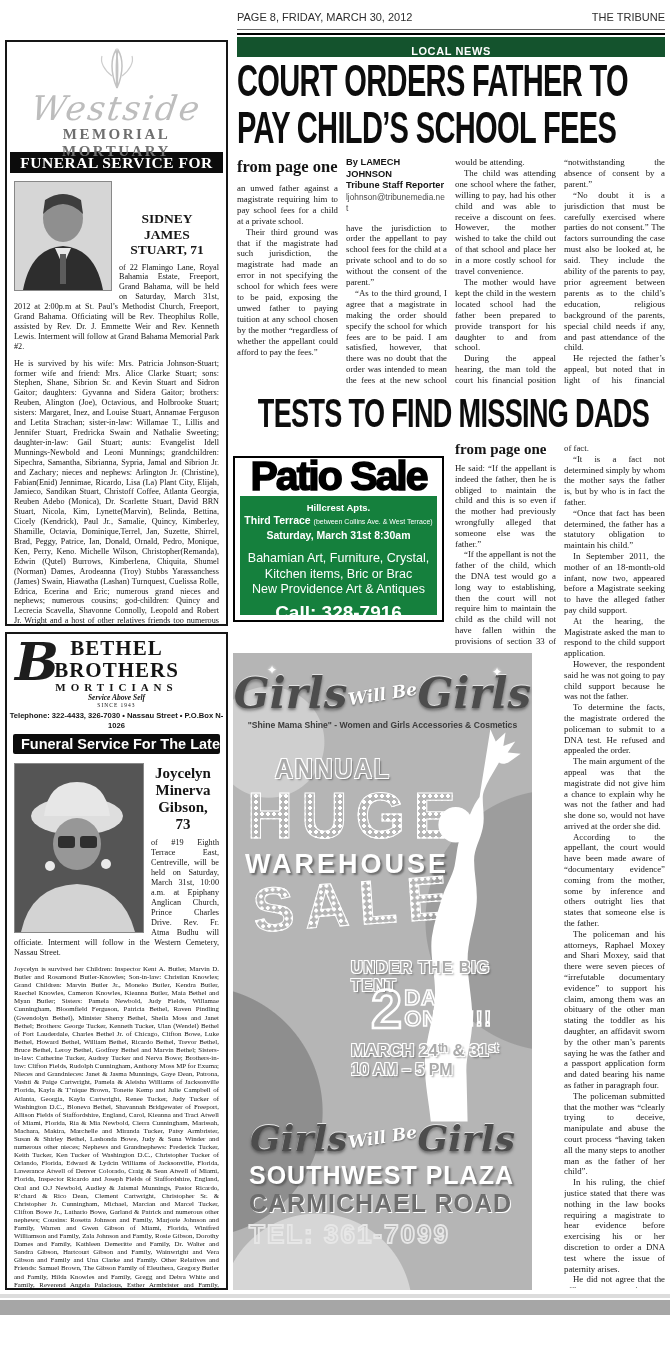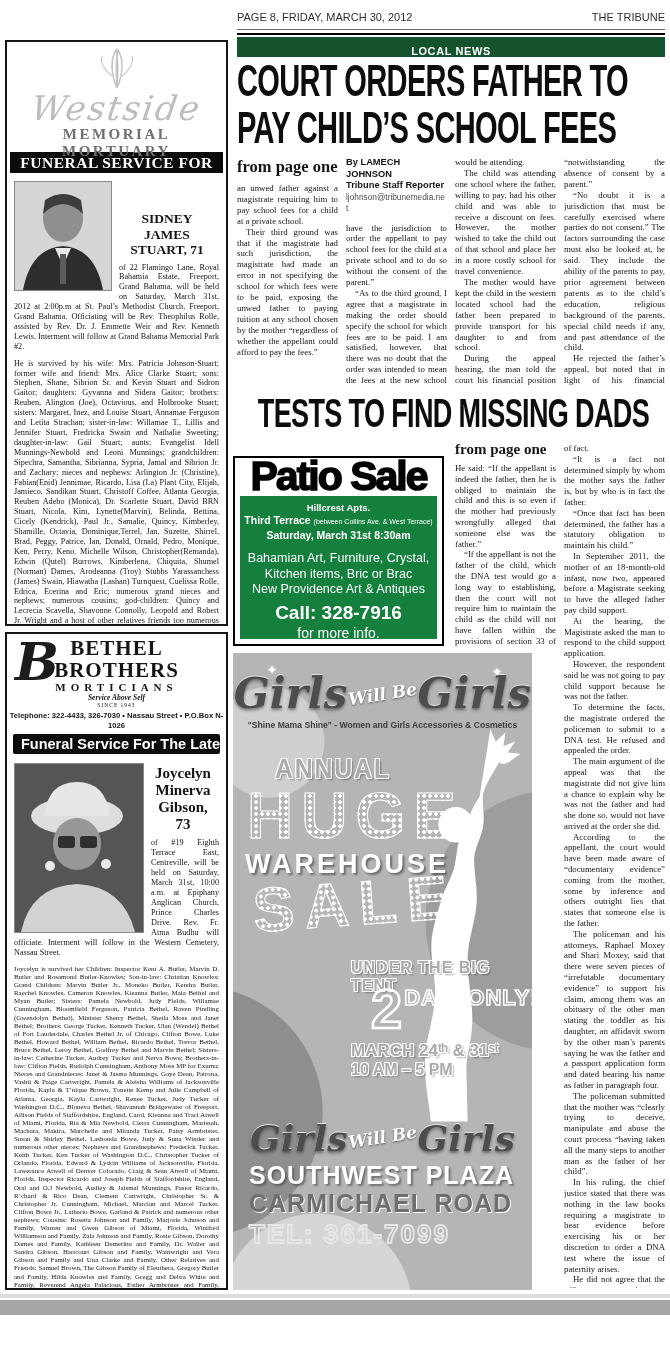--- a/index.html
+++ b/index.html
@@ -62,21 +62,21 @@
                font-weight:bold;font-size:52px;line-height:52px;color:#1d1d1d;}
   .bt-brand{font-size:21px;font-weight:bold;letter-spacing:1px;line-height:22px;}
   .bt-sub{font-size:11px;font-weight:bold;letter-spacing:5px;line-height:12px;}
   .bt-motto{font-style:italic;font-weight:bold;font-size:7.5px;line-height:9px;}
   .bt-since{font-size:5.5px;letter-spacing:1px;line-height:7px;}
   .bt-contact{font-family:"Liberation Sans",sans-serif;font-weight:bold;font-size:7.6px;
               line-height:10px;text-align:center;margin-top:2px;}
   .bt-banner{font-family:"Liberation Sans",sans-serif;font-size:14.5px;line-height:20px;
              border-radius:2px;margin:3px 6px;text-align:right;}
   
-  .patio{position:absolute;left:233px;top:456px;width:211px;height:190px;border:2px solid #000;
+  .patio{position:absolute;left:233px;top:456px;width:211px;height:166px;border:2px solid #000;
          box-sizing:border-box;background:#fff;text-align:center;}
   .patio-title{font-family:"Liberation Sans",sans-serif;font-weight:bold;font-size:41px;
                line-height:40px;letter-spacing:-2px;color:#000;-webkit-text-stroke:1.5px #000;margin-top:-2px;}
   .patio-black{position:absolute;left:5px;right:5px;top:38px;bottom:5px;background:#15803d;color:#fff;
                font-family:"Liberation Sans",sans-serif;padding-top:6px;}
   .patio-black .l1{font-weight:bold;font-size:9.5px;line-height:12px;}
   .patio-black .l2{font-weight:bold;font-size:10.5px;line-height:13px;}
   .patio-black .l2 .small{font-weight:normal;font-size:7px;}
   .patio-black .l3{font-weight:bold;font-size:10.5px;line-height:14px;}
   .patio-black .items{font-size:12.5px;line-height:15.5px;margin-top:9px;}
@@ -109,21 +109,21 @@
           -webkit-text-stroke:1px #fff;color:transparent;}
   .g-huge{margin:2px 0 0 14px;font-size:64px;line-height:58px;letter-spacing:8px;}
   .g-warehouse{margin:4px 0 0 12px;font-size:27px;letter-spacing:3px;color:#fff;font-weight:bold;
                text-shadow:2px 2px 2px rgba(60,60,60,.6);}
   .g-sale{margin:2px 0 0 20px;font-size:62px;line-height:58px;letter-spacing:10px;
           transform:rotate(-4deg);transform-origin:0 50%;width:230px;}
   .g-tent{position:absolute;left:118px;top:306px;font-size:16px;letter-spacing:1px;}
   .g-days-row{position:absolute;left:138px;top:330px;display:flex;align-items:flex-start;}
   .g-big2{font-weight:bold;font-size:56px;line-height:52px;color:rgba(255,255,255,0);
           -webkit-text-stroke:2.5px #fff;}
-  .g-days-stack{display:flex;flex-direction:row;margin-left:2px;margin-top:4px;}
+  .g-days-stack{display:flex;flex-direction:column;margin-left:2px;margin-top:4px;}
   .g-days-stack span{font-weight:bold;font-size:22px;line-height:21px;color:rgba(255,255,255,0);
           -webkit-text-stroke:1.6px #fff;letter-spacing:1px;}
   .g-dates{position:absolute;left:118px;top:388px;font-size:17px;}
   .g-hours{position:absolute;left:118px;top:408px;font-size:16px;}
   .g-logo2{position:absolute;left:0;top:448px;width:100%;text-align:center;}
   .g-logo2 .g-word{font-size:36px;}
   .g-plaza{position:absolute;left:16px;top:508px;font-weight:bold;font-size:25px;letter-spacing:1px;
            color:#fff;text-shadow:2px 2px 2px rgba(60,60,60,.55);}
   .g-road{position:absolute;left:16px;top:536px;font-weight:bold;font-size:25px;letter-spacing:1px;
           color:#6e6e6e;text-shadow:1px 1px 0 #fff;}

